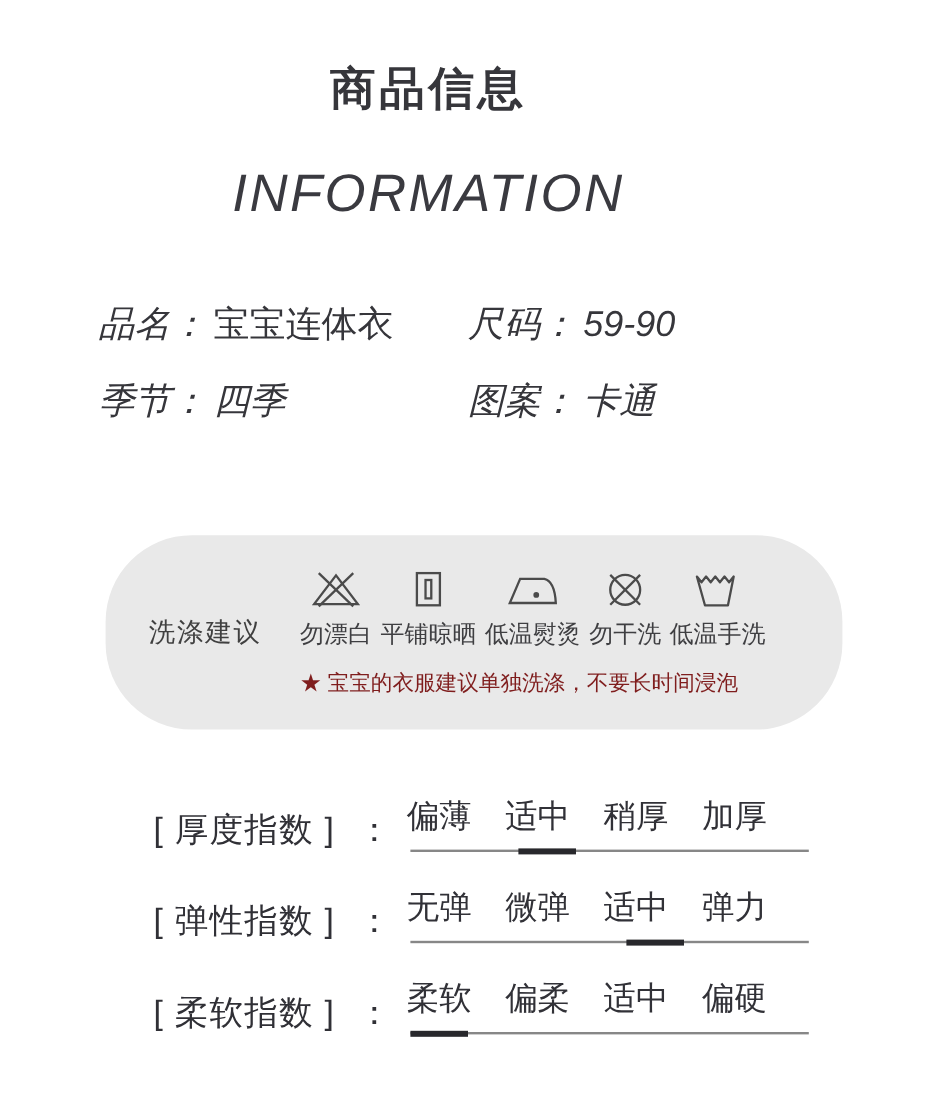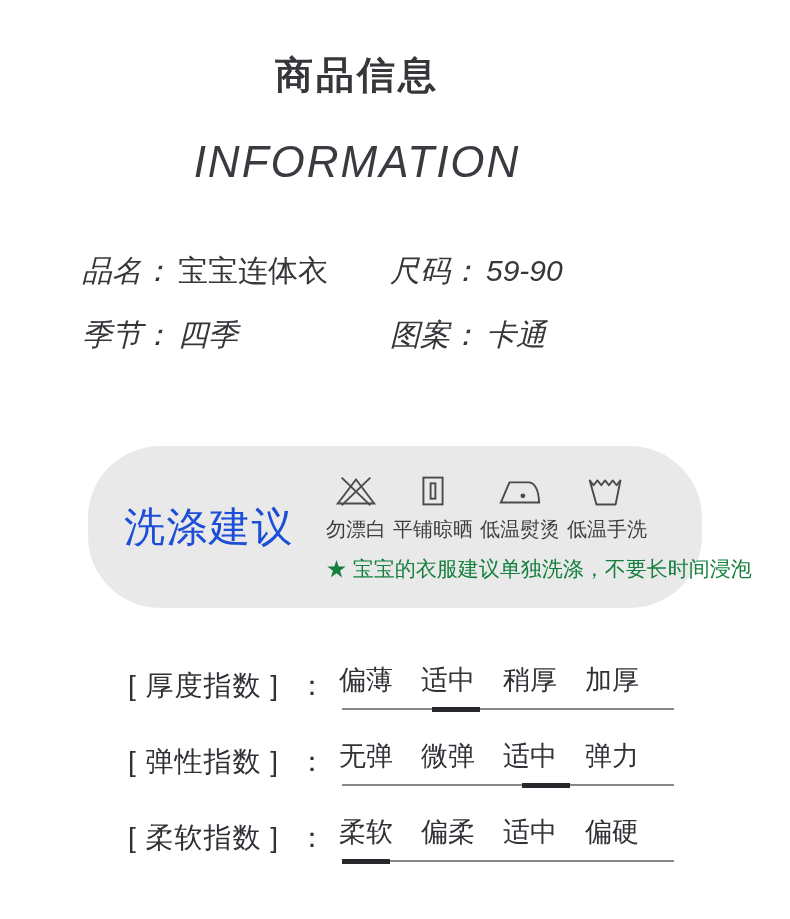--- a/index.html
+++ b/index.html
@@ -36,41 +36,41 @@
   .f-value[data-fontstyle="normal"]{font-style:normal;}
 
   
   .care-box{
     margin:92px 0 0 88px;width:614px;height:162px;
     background:#e9e9e9;border-radius:72px;
     display:flex;align-items:center;box-sizing:border-box;
   }
   .care-title{
     margin-left:36px;flex:0 0 auto;
-    font-size:41px;letter-spacing:1.5px;color:#1d4ed8;font-weight:500;
+    font-size:22px;letter-spacing:1.5px;color:#404040;font-weight:500;
   }
   .care-right{
     margin-left:32px;display:flex;flex-direction:column;align-items:flex-start;
   }
   .care-items{display:flex;align-items:flex-end;gap:7px;}
   .care-item{display:flex;flex-direction:column;align-items:center;gap:7px;}
   .care-item svg{display:block;}
   .care-caption{
     font-size:20px;line-height:24px;color:#3f3f42;white-space:nowrap;
   }
   .care-note{
-    margin-top:15px;font-size:21px;line-height:26px;color:#15803d;white-space:nowrap;
+    margin-top:15px;font-size:18px;line-height:26px;color:#7f1d1d;white-space:nowrap;
   }
 
   
   .indexes{
     margin:54px 0 0 128px;
     display:flex;flex-direction:column;gap:28px;
   }
-  .index-row{display:flex;align-items:center;}
+  .index-row{display:flex;align-items:flex-end;}
   .idx-label{
     flex:0 0 168px;font-size:28px;line-height:36px;letter-spacing:1px;
     color:#303036;font-weight:500;white-space:nowrap;
   }
   .idx-colon{
     flex:0 0 auto;margin:0 8px 0 2px;font-size:28px;line-height:36px;
     color:#303036;font-weight:500;
   }
   .scale{
     position:relative;margin-left:4px;width:326px;padding-bottom:12px;
@@ -133,20 +133,28 @@
         </div>
 
         <div class="care-item">
           <svg width="46" height="38" viewBox="0 0 48 38" fill="none" stroke="#4b4b4b" stroke-width="2">
             <path d="M13,10 L34,10 Q43,12 44,31 L4,31 Z"></path>
             <circle cx="27" cy="24" r="2.5" fill="#4b4b4b" stroke="none"></circle>
           </svg>
           <span class="care-caption">低温熨烫</span>
         </div>
 
+        <div class="care-item">
+          <svg width="46" height="38" viewBox="0 0 48 38" fill="none" stroke="#4b4b4b" stroke-width="2">
+            <circle cx="24" cy="19.5" r="13"></circle>
+            <line x1="11" y1="6.5" x2="37" y2="32.5"></line>
+            <line x1="37" y1="6.5" x2="11" y2="32.5"></line>
+          </svg>
+          <span class="care-caption">勿干洗</span>
+        </div>
 
         <div class="care-item">
           <svg width="46" height="38" viewBox="0 0 48 38" fill="none" stroke="#4b4b4b" stroke-width="2" stroke-linejoin="round">
             <path d="M6,8 L10,13 L14,8 L18,13 L22,8 L26,13 L30,8 L34,13 L38,8 L33,33 L13,33 Z"></path>
           </svg>
           <span class="care-caption">低温手洗</span>
         </div>
 
       </div>
       <div class="care-note">★ 宝宝的衣服建议单独洗涤，不要长时间浸泡</div>

